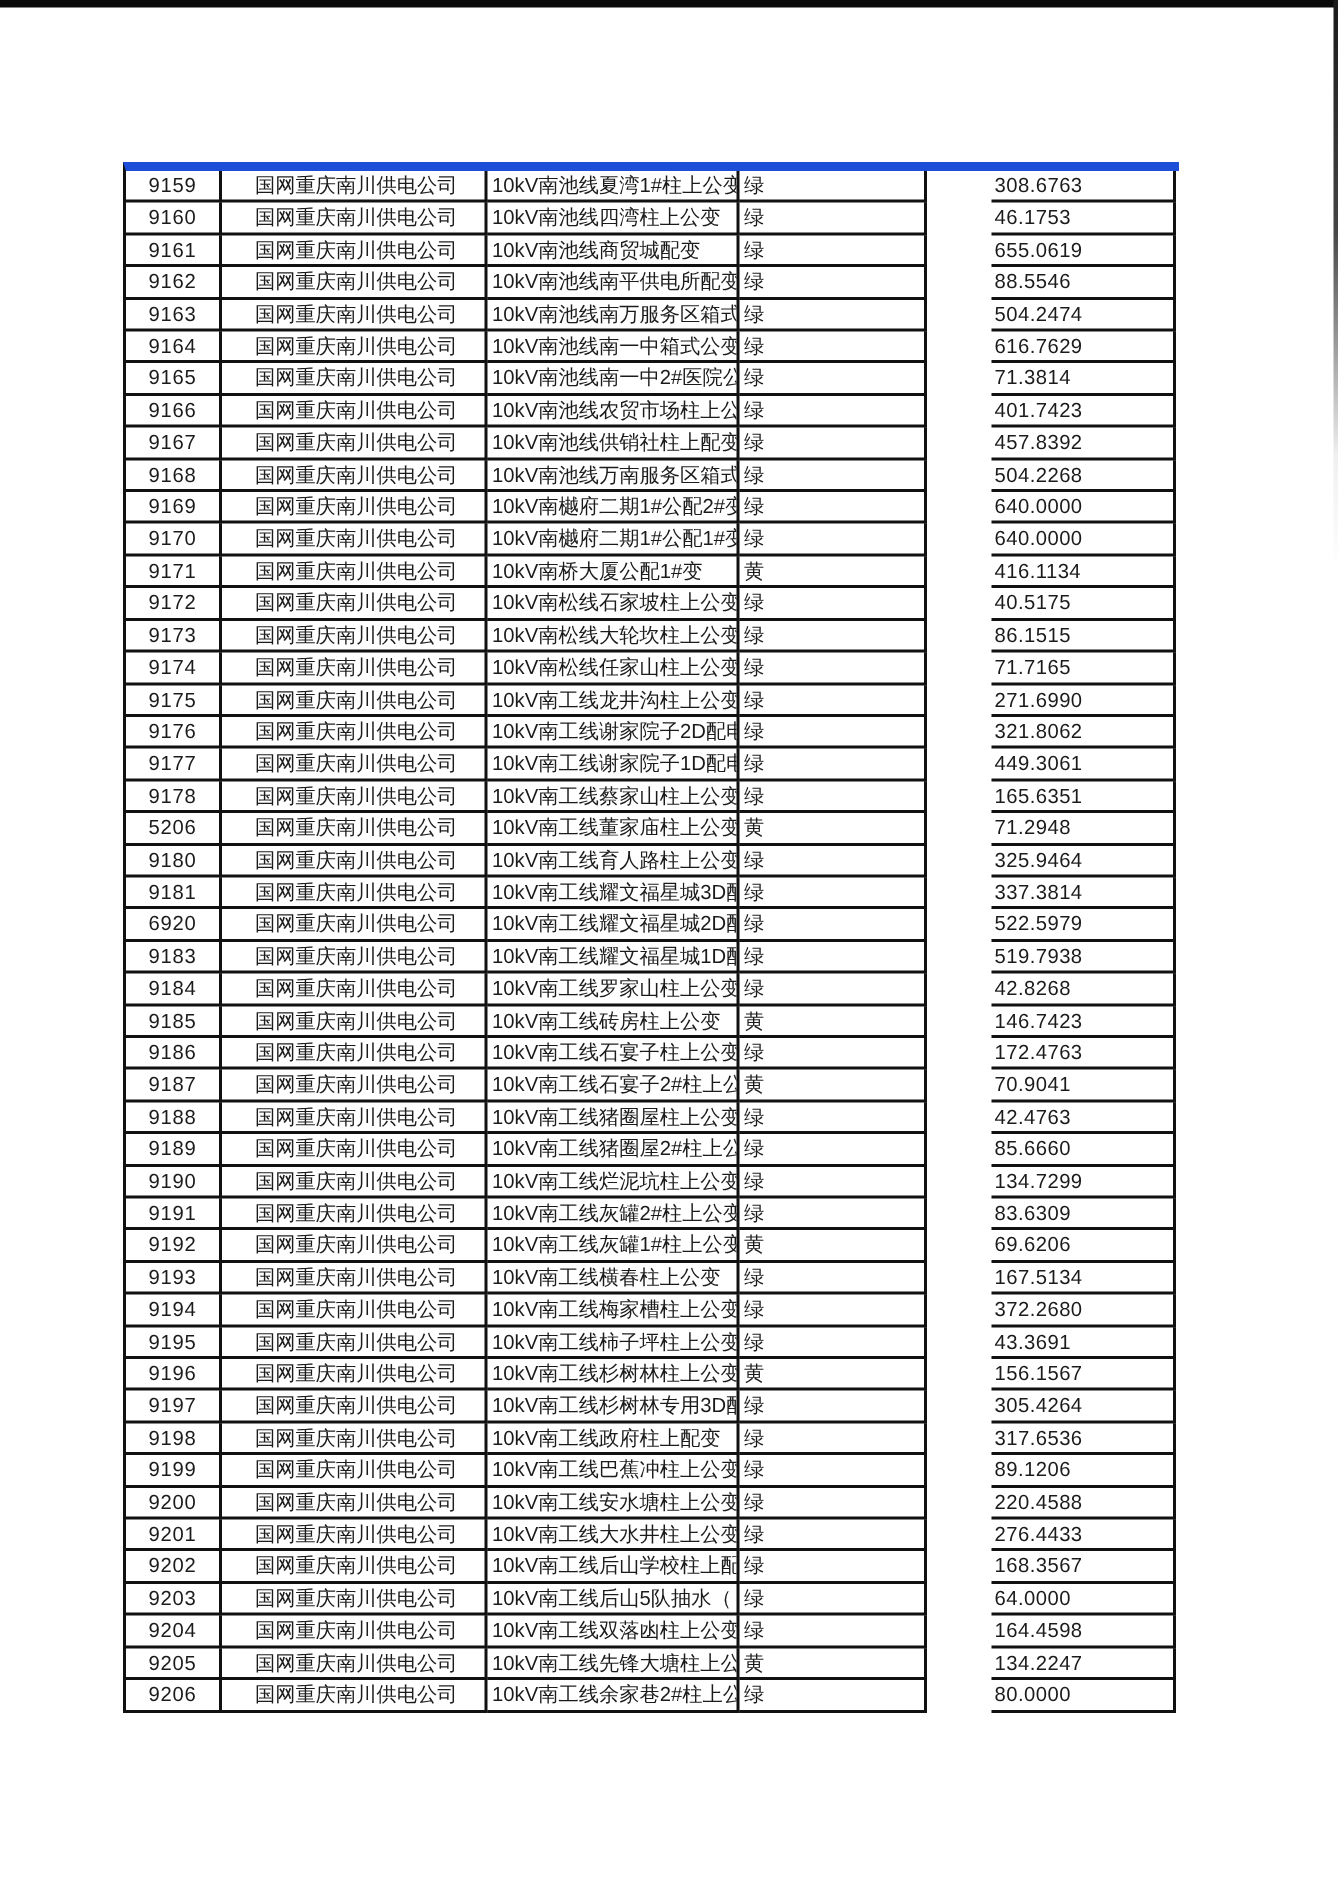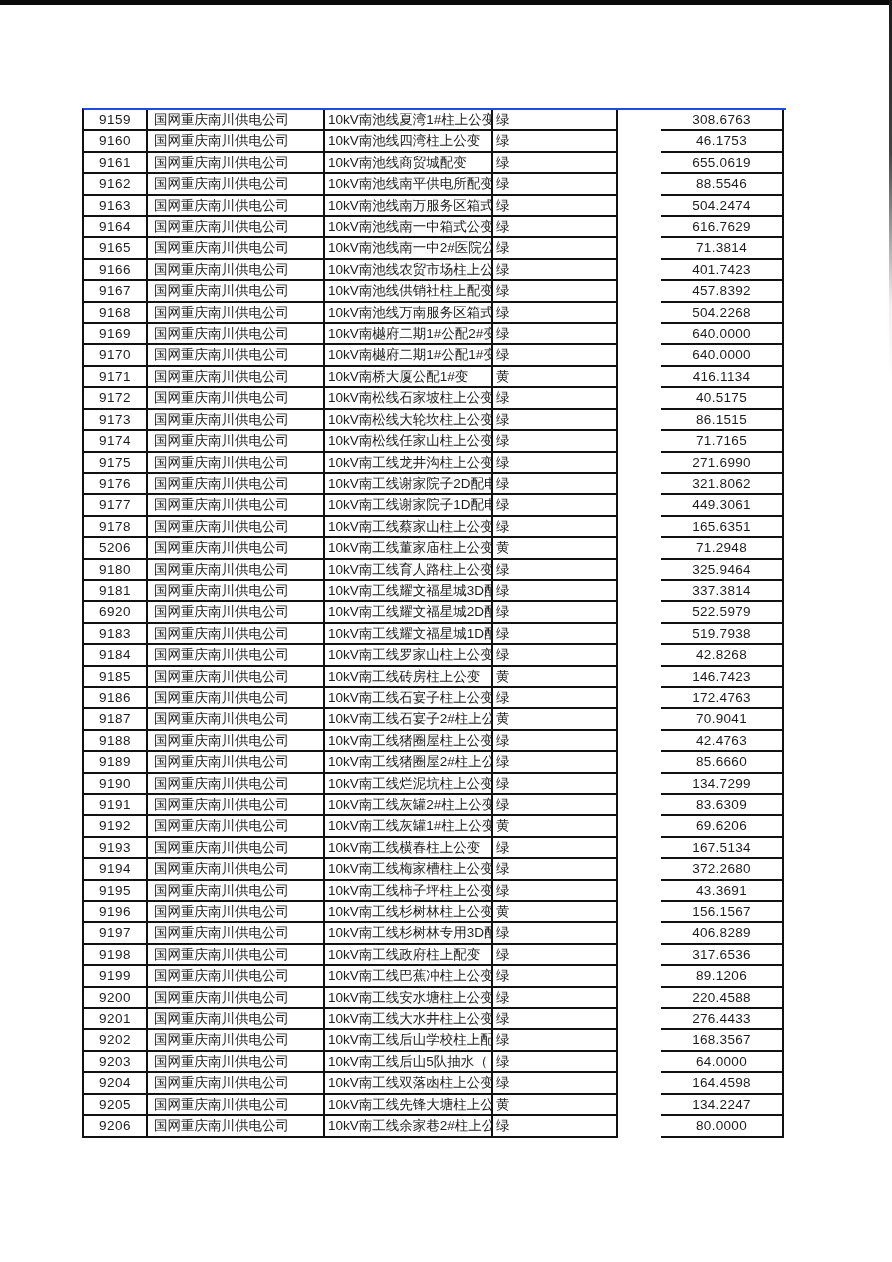--- a/index.html
+++ b/index.html
@@ -21,21 +21,21 @@
     position: absolute;
     top: 0; right: 0;
     width: 3px; height: 380px;
     background: linear-gradient(to bottom, #1a1a1a 0%, #444 40%, rgba(200,190,195,0.25) 80%, rgba(255,255,255,0) 100%);
   }
   .sheet {
     position: absolute;
     left: 82px;
     top: 108px;
     width: 704px;
-    border-top: 2px solid #1d4ed8;
+    border-top: 6px solid #1d4ed8;
     border-left: 2px solid #111;
     box-sizing: border-box;
   }
   .row {
     display: grid;
     grid-template-columns: 64px 177px 168px 125px 166px;
     height: 21.42px;
     box-sizing: border-box;
   }
   .cell {
@@ -43,24 +43,24 @@
     border-right: 2px solid #111;
     border-bottom: 2px solid #111;
     font-size: 13.5px;
     line-height: 19.5px;
     color: #1b1b1b;
     white-space: nowrap;
     overflow: hidden;
     padding: 0 2px;
   }
   .cell.c-num   { text-align: center; letter-spacing: 0.5px; }
-  .cell.c-comp  { text-align: left; padding-left: 6px; }
+  .cell.c-comp  { text-align: center; padding-left: 6px; }
   .cell.c-name  { text-align: left; padding-left: 3px; }
   .cell.c-stat  { text-align: left; padding-left: 3px; }
-  .cell.c-val   { text-align: center; letter-spacing: 0.3px; margin-left: 43px; }
+  .cell.c-val   { text-align: left; letter-spacing: 0.3px; margin-left: 43px; }
 </style>
 </head>
 <body>
 
 <div class="top-bar"></div>
 <div class="right-edge"></div>
 
 <div class="sheet" id="sheet">
   <div class="row">
     <div class="cell c-num">9159</div>
@@ -364,21 +364,21 @@
     <div class="cell c-name">10kV南工线杉树林柱上公变</div>
     <div class="cell c-stat">黄</div>
     <div class="cell c-val">156.1567</div>
   </div>
 
   <div class="row">
     <div class="cell c-num">9197</div>
     <div class="cell c-comp">国网重庆南川供电公司</div>
     <div class="cell c-name">10kV南工线杉树林专用3D配</div>
     <div class="cell c-stat">绿</div>
-    <div class="cell c-val">406.8289</div>
+    <div class="cell c-val">305.4264</div>
   </div>
 
   <div class="row">
     <div class="cell c-num">9198</div>
     <div class="cell c-comp">国网重庆南川供电公司</div>
     <div class="cell c-name">10kV南工线政府柱上配变</div>
     <div class="cell c-stat">绿</div>
     <div class="cell c-val">317.6536</div>
   </div>
 

